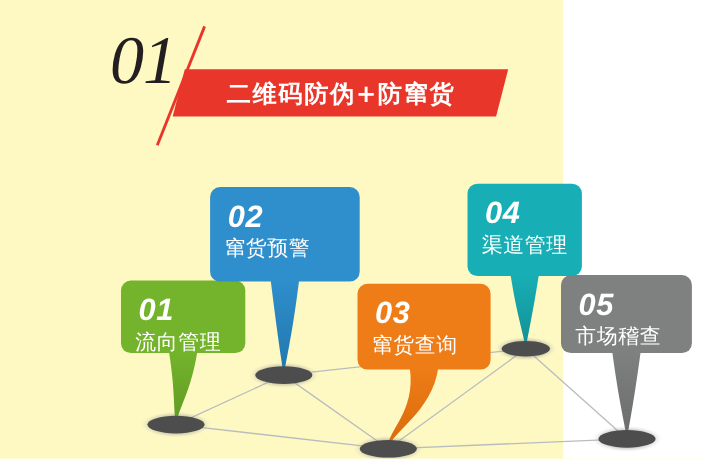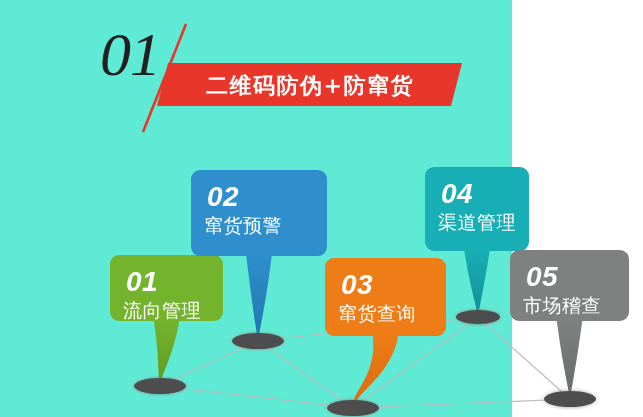--- a/index.html
+++ b/index.html
@@ -4,21 +4,21 @@
 <title>二维码防伪+防窜货</title>
 <style>
   html,body{margin:0;padding:0;}
   body{
     width:643px;height:417px;
     background:#ffffff;
     font-family:"Liberation Sans","DejaVu Sans",sans-serif;
     overflow:hidden;
     position:relative;
   }
-  #stage{position:absolute;left:0;top:0;width:512px;height:417px;background:#5eead4;}
+  #stage{position:absolute;left:0;top:0;width:512px;height:417px;background:#fef9c3;}
   #scene{position:absolute;left:0;top:0;width:643px;height:417px;}
 </style>
 </head>
 <body>
 
 <div id="stage">
 
   <svg id="scene" viewBox="0 0 643 417" width="643" height="417" xmlns="http://www.w3.org/2000/svg">
 
     <defs>

